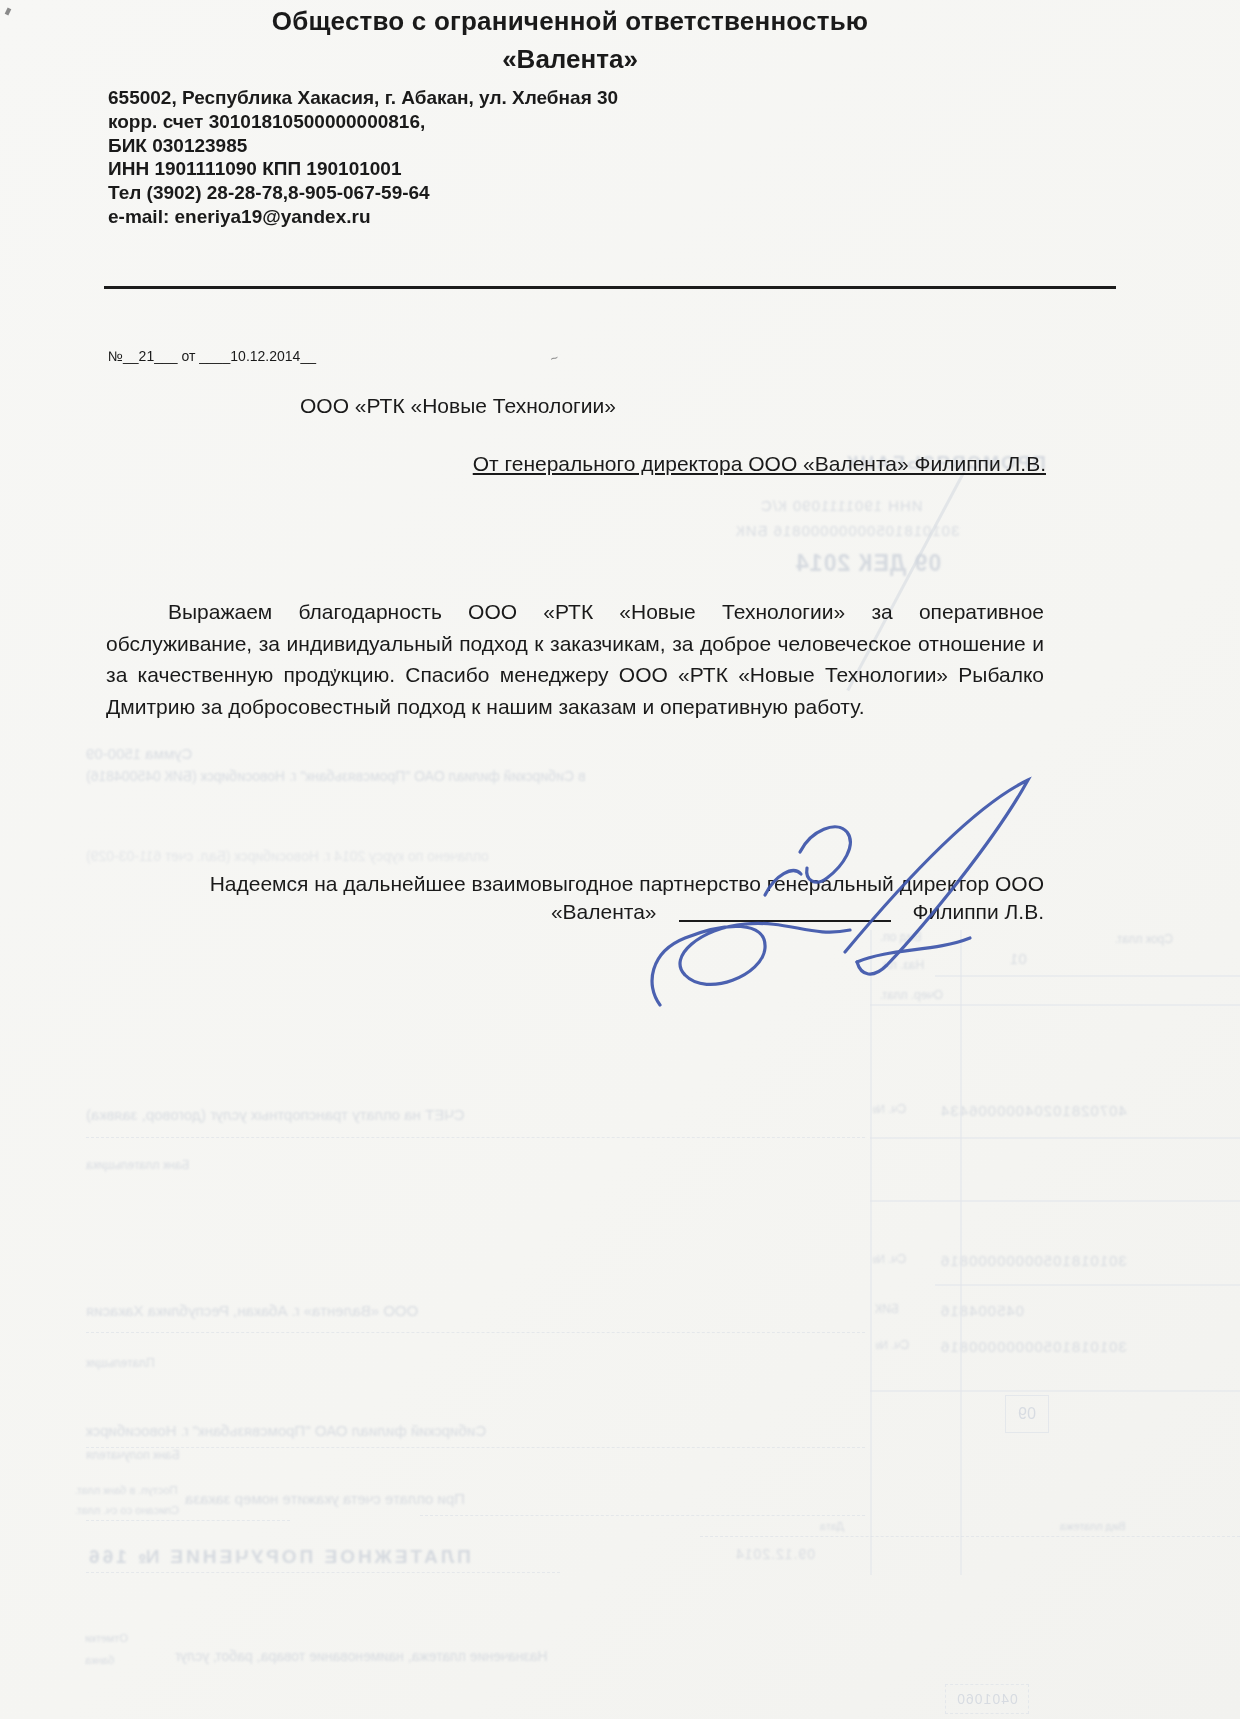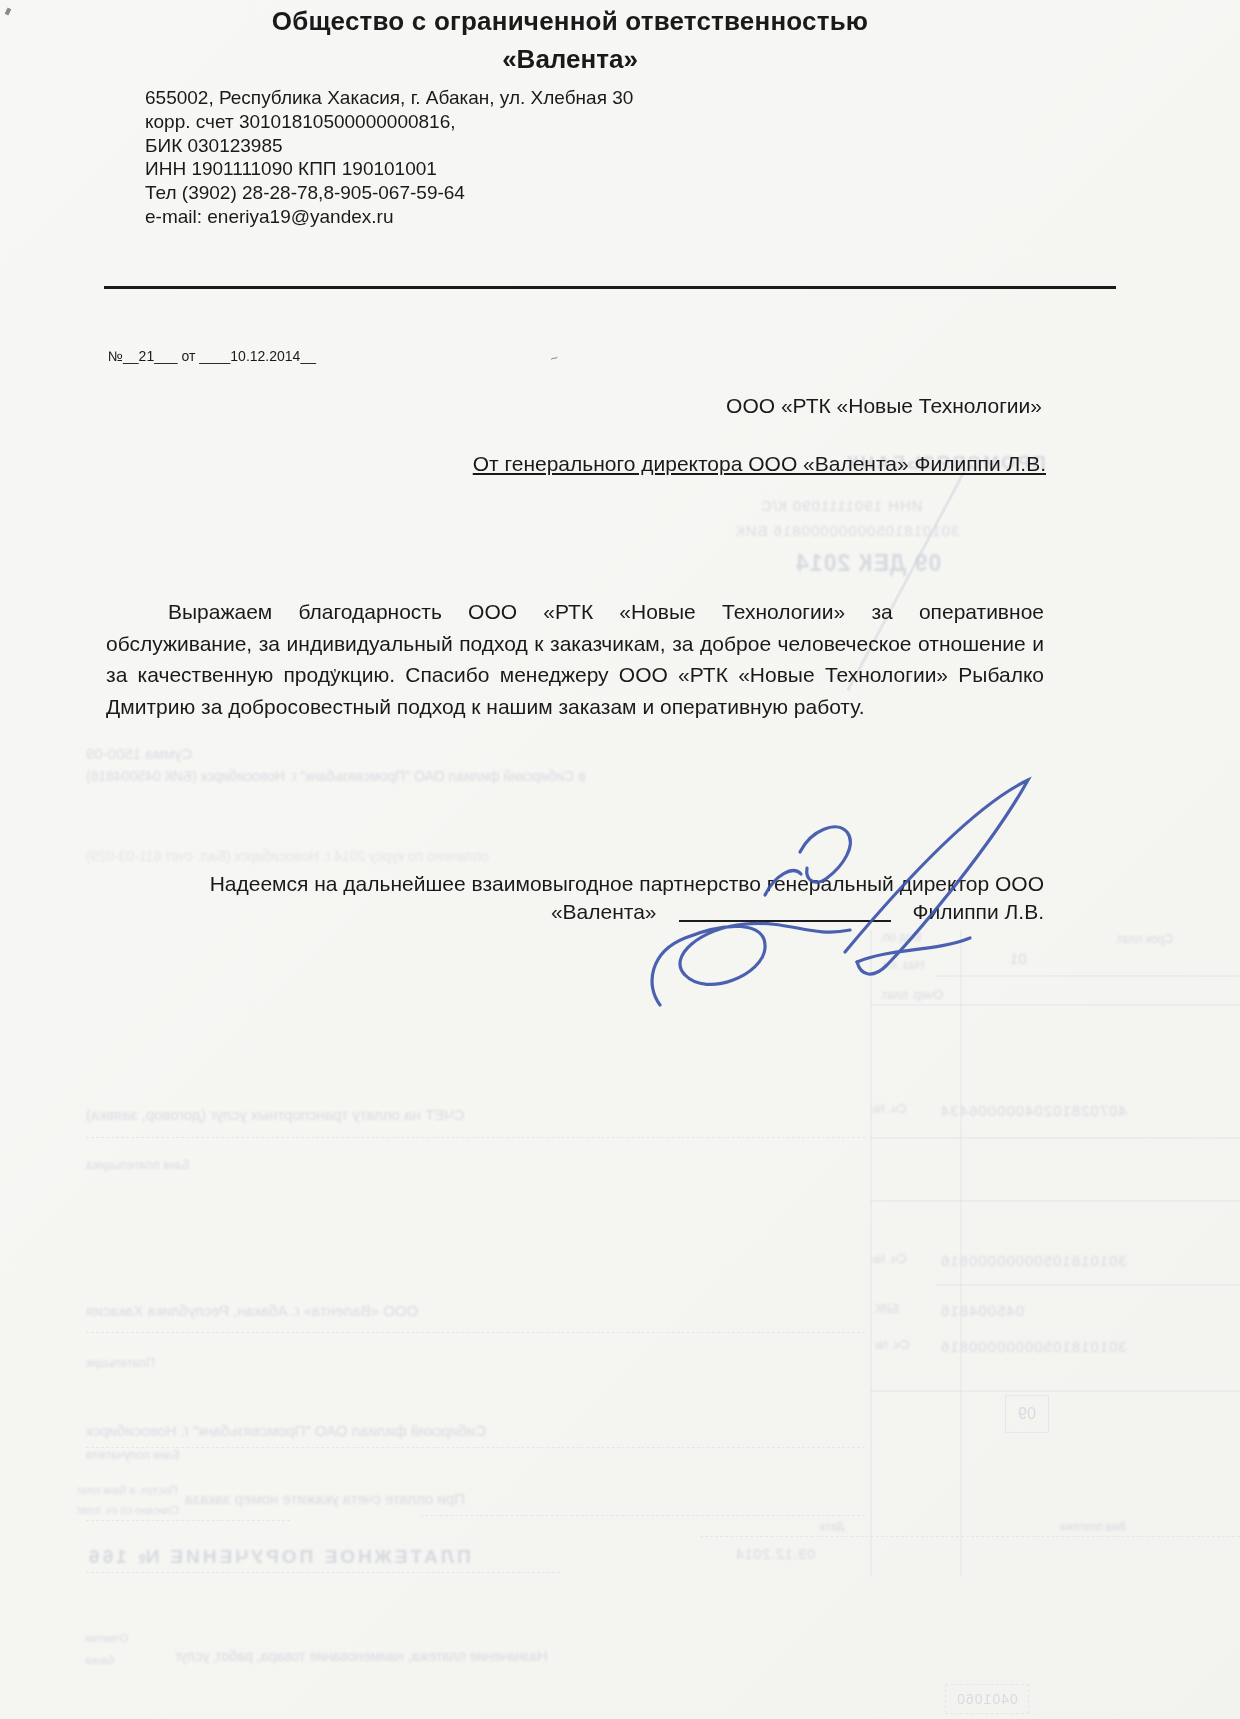--- a/index.html
+++ b/index.html
@@ -5,24 +5,24 @@
   html,body{margin:0;padding:0;background:#dddddd;}
   .page{
     position:relative;width:1240px;height:1719px;margin:0 auto;
     background:linear-gradient(135deg,#f7f7f5 0%,#f5f5f2 60%,#f2f2ef 100%);
     font-family:"Liberation Sans",sans-serif;color:#1a1a1a;overflow:hidden;
   }
   .abs{position:absolute;}
   
   .head1{left:0;top:6px;width:1140px;text-align:center;font-size:26px;font-weight:700;letter-spacing:.2px;}
   .head2{left:0;top:44px;width:1140px;text-align:center;font-size:26px;font-weight:700;}
-  .reqs{left:108px;top:86px;font-size:19px;font-weight:400;line-height:23.8px;white-space:nowrap;margin-left:37px;}
+  .reqs{left:108px;top:86px;font-size:19px;font-weight:700;line-height:23.8px;white-space:nowrap;}
   .rule{left:104px;top:286px;width:1012px;height:3px;background:#1c1c1c;}
   .refline{left:108px;top:348px;font-size:14px;}
-  .recip-to{left:300px;top:394px;width:742px;text-align:right;font-size:21px;}
+  .recip-to{left:300px;top:394px;width:742px;font-size:21px;}
   .recip-from{left:300px;top:452px;width:746px;text-align:right;font-size:21px;text-decoration:underline;}
   .body-par{left:106px;top:596px;width:938px;font-size:21px;line-height:31.5px;text-align:justify;text-indent:62px;}
   .closing1{left:106px;top:872px;width:938px;text-align:right;font-size:21px;}
   .closing2{left:106px;top:900px;width:938px;display:flex;justify-content:flex-end;align-items:flex-end;gap:22px;font-size:21px;line-height:24px;}
   .sig-underline{width:212px;height:0;border-bottom:2.5px solid #1b1b1b;margin-bottom:2px;}
   .sig-svg{left:615px;top:680px;width:445px;height:345px;}
   .pencil{left:550px;top:350px;font-size:14px;color:#8f8f8f;transform:rotate(-20deg);}
   .stray{left:333px;top:666px;font-size:17px;color:#3a3a3a;}
   .speck{left:6px;top:8px;width:4px;height:7px;background:#8a8a8a;transform:rotate(25deg);}
   

